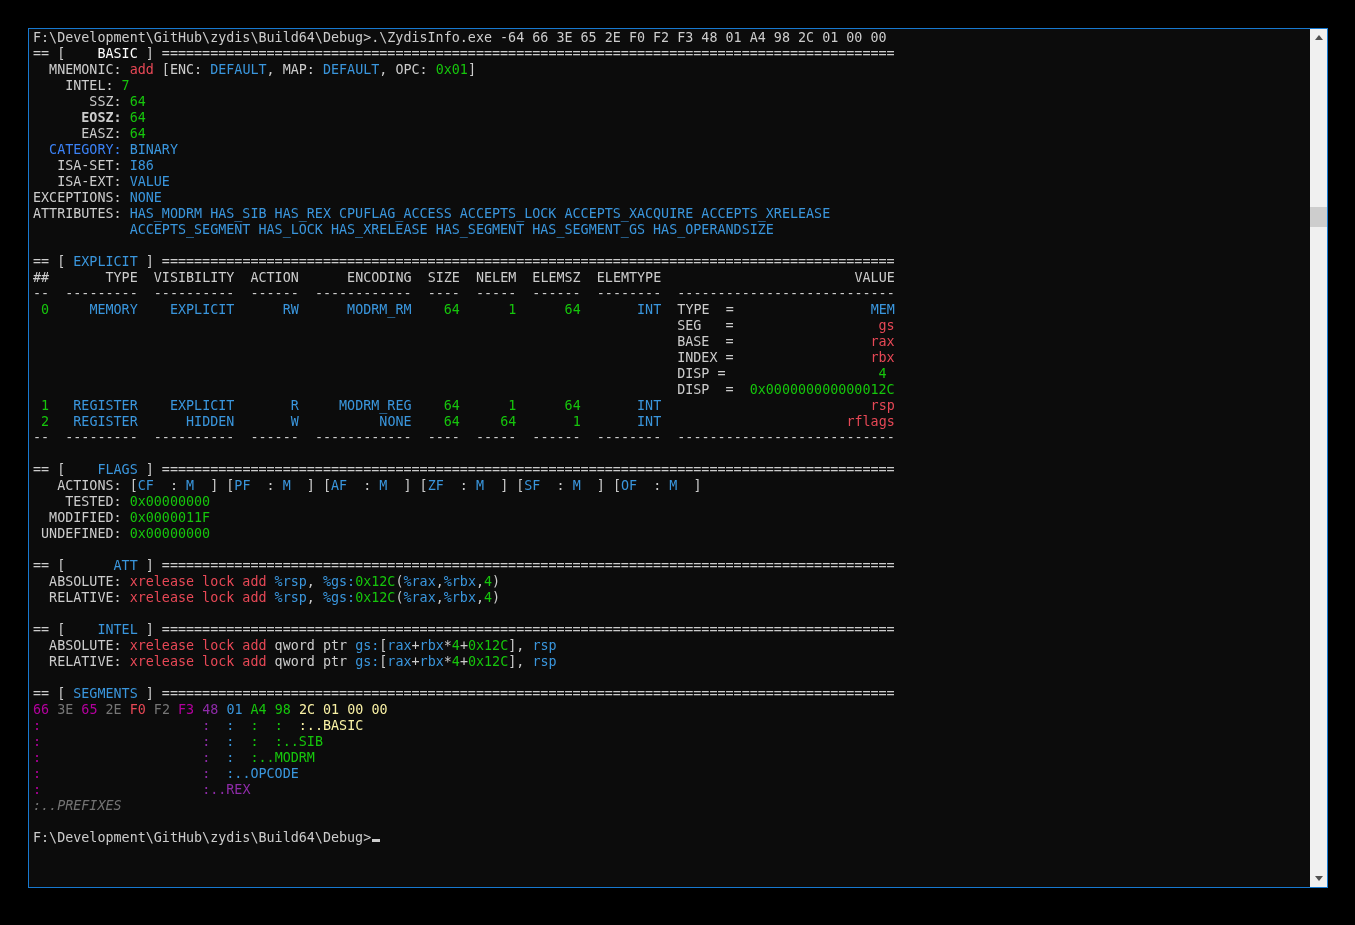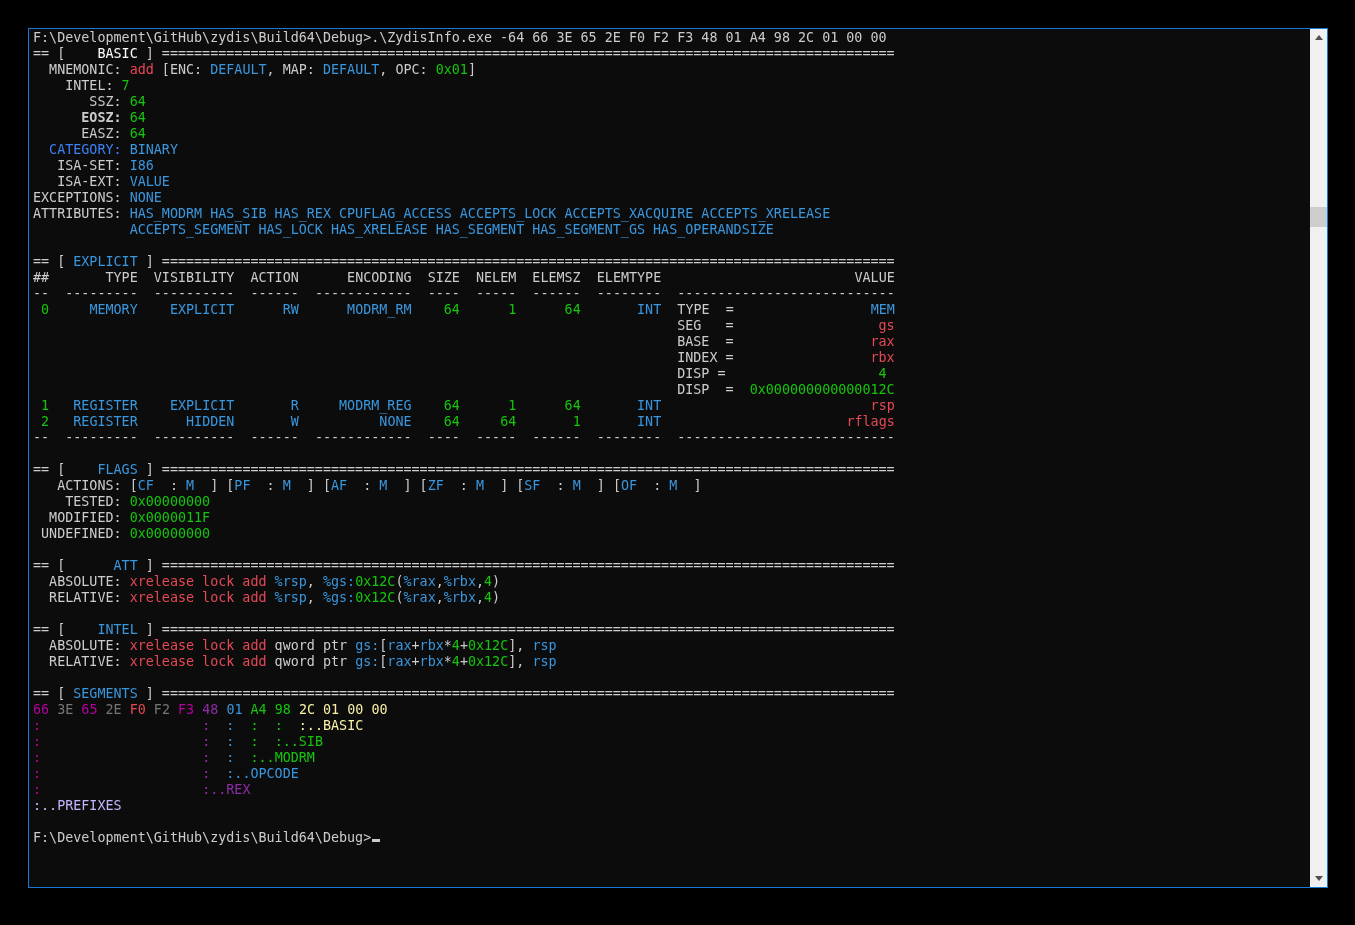--- a/index.html
+++ b/index.html
@@ -95,21 +95,21 @@
 </span><span><span style="color: rgb(204, 204, 204);">  ABSOLUTE: </span><span style="color: rgb(231, 72, 86);">xrelease lock add</span><span style="color: rgb(204, 204, 204);"> qword ptr </span><span style="color: rgb(58, 150, 221);">gs:</span><span style="color: rgb(204, 204, 204);">[</span><span style="color: rgb(58, 150, 221);">rax</span><span style="color: rgb(204, 204, 204);">+</span><span style="color: rgb(58, 150, 221);">rbx</span><span style="color: rgb(204, 204, 204);">*</span><span style="color: rgb(22, 198, 12);">4</span><span style="color: rgb(204, 204, 204);">+</span><span style="color: rgb(22, 198, 12);">0x12C</span><span style="color: rgb(204, 204, 204);">], </span><span style="color: rgb(58, 150, 221);">rsp</span>
 </span><span><span style="color: rgb(204, 204, 204);">  RELATIVE: </span><span style="color: rgb(231, 72, 86);">xrelease lock add</span><span style="color: rgb(204, 204, 204);"> qword ptr </span><span style="color: rgb(58, 150, 221);">gs:</span><span style="color: rgb(204, 204, 204);">[</span><span style="color: rgb(58, 150, 221);">rax</span><span style="color: rgb(204, 204, 204);">+</span><span style="color: rgb(58, 150, 221);">rbx</span><span style="color: rgb(204, 204, 204);">*</span><span style="color: rgb(22, 198, 12);">4</span><span style="color: rgb(204, 204, 204);">+</span><span style="color: rgb(22, 198, 12);">0x12C</span><span style="color: rgb(204, 204, 204);">], </span><span style="color: rgb(58, 150, 221);">rsp</span>
 </span><span>
 </span><span><span style="color: rgb(204, 204, 204);">== [ </span><span style="color: rgb(58, 150, 221);">SEGMENTS</span><span style="color: rgb(204, 204, 204);"> ] </span><span style="color: rgb(204, 204, 204);">===========================================================================================</span>
 </span><span><span style="color: rgb(180, 0, 158);">66</span><span style="color: rgb(204, 204, 204);"> </span><span style="color: rgb(118, 118, 118);">3E</span><span style="color: rgb(204, 204, 204);"> </span><span style="color: rgb(180, 0, 158);">65</span><span style="color: rgb(204, 204, 204);"> </span><span style="color: rgb(118, 118, 118);">2E</span><span style="color: rgb(204, 204, 204);"> </span><span style="color: rgb(231, 72, 86);">F0</span><span style="color: rgb(204, 204, 204);"> </span><span style="color: rgb(118, 118, 118);">F2</span><span style="color: rgb(204, 204, 204);"> </span><span style="color: rgb(180, 0, 158);">F3</span><span style="color: rgb(204, 204, 204);"> </span><span style="color: rgb(142, 43, 168);">48</span><span style="color: rgb(204, 204, 204);"> </span><span style="color: rgb(58, 150, 221);">01</span><span style="color: rgb(204, 204, 204);"> </span><span style="color: rgb(22, 198, 12);">A4</span><span style="color: rgb(204, 204, 204);"> </span><span style="color: rgb(22, 198, 12);">98</span><span style="color: rgb(204, 204, 204);"> </span><span style="color: rgb(249, 241, 165);">2C</span><span style="color: rgb(204, 204, 204);"> </span><span style="color: rgb(249, 241, 165);">01</span><span style="color: rgb(204, 204, 204);"> </span><span style="color: rgb(249, 241, 165);">00</span><span style="color: rgb(204, 204, 204);"> </span><span style="color: rgb(249, 241, 165);">00</span>
 </span><span><span style="color: rgb(180, 0, 158);">:</span>                    <span style="color: rgb(142, 43, 168);">:</span>  <span style="color: rgb(58, 150, 221);">:</span>  <span style="color: rgb(22, 198, 12);">:</span>  <span style="color: rgb(22, 198, 12);">:</span>  <span style="color: rgb(249, 241, 165);">:..BASIC</span>
 </span><span><span style="color: rgb(180, 0, 158);">:</span>                    <span style="color: rgb(142, 43, 168);">:</span>  <span style="color: rgb(58, 150, 221);">:</span>  <span style="color: rgb(22, 198, 12);">:</span>  <span style="color: rgb(22, 198, 12);">:..SIB</span>
 </span><span><span style="color: rgb(180, 0, 158);">:</span>                    <span style="color: rgb(142, 43, 168);">:</span>  <span style="color: rgb(58, 150, 221);">:</span>  <span style="color: rgb(22, 198, 12);">:..MODRM</span>
 </span><span><span style="color: rgb(180, 0, 158);">:</span>                    <span style="color: rgb(142, 43, 168);">:</span>  <span style="color: rgb(58, 150, 221);">:..OPCODE</span>
 </span><span><span style="color: rgb(180, 0, 158);">:</span>                    <span style="color: rgb(142, 43, 168);">:..REX</span>
-</span><span><span style="color: #c4b5fd;">:..PREFIXES</span>
+</span><span><span style="color: #737373; font-style: italic;">:..PREFIXES</span>
 </span><span>
 </span><span><span style="color: rgb(204, 204, 204);">F:\Development\GitHub\zydis\Build64\Debug&gt;</span><span class="cursor"></span>
 </span></pre>
     <div class="scrollbar">
       <div class="sb-arrow">
           <span class="tri-up"></span>
         </div>
       <div class="sb-arrow">
           <span class="tri-down"></span>
         </div>

